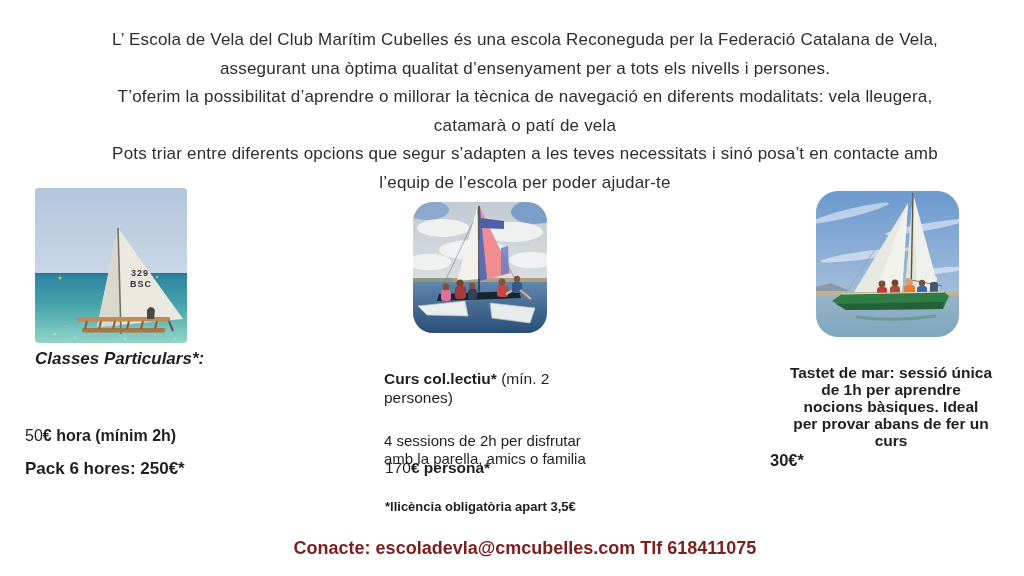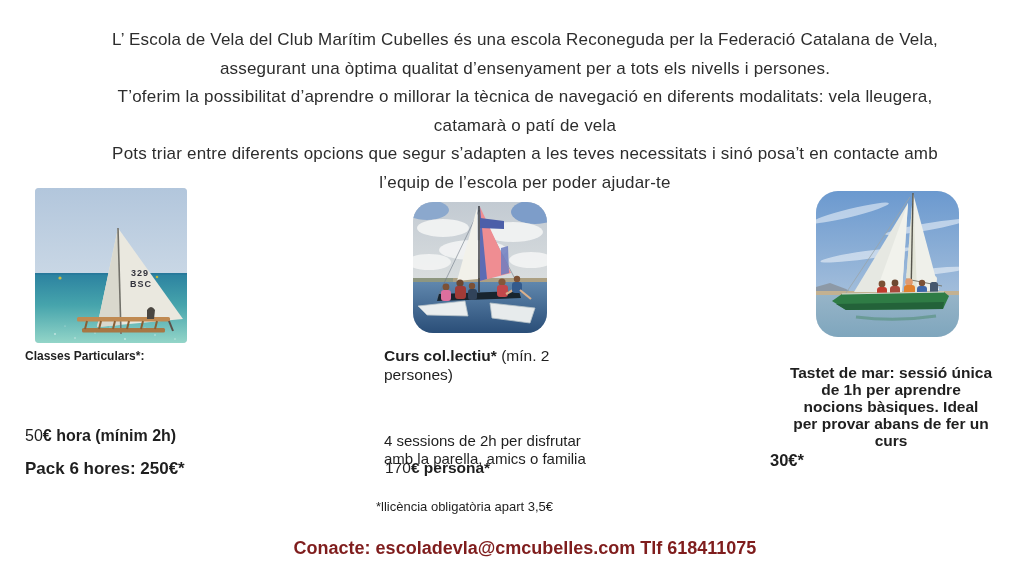--- a/index.html
+++ b/index.html
@@ -15,30 +15,30 @@
     text-align:center; font-size:17px; line-height:28.6px;
     font-weight:500; color:#2d2d2d; letter-spacing:0.2px;
   }
 
   .photo { position:absolute; overflow:hidden; background:#cfd8e0; }
   .photo svg { display:block; width:100%; height:100%; }
   #ph1 { left:35px;  top:188px; width:152px; height:155px; border-radius:4px; }
   #ph2 { left:413px; top:202px; width:134px; height:131px; border-radius:20px; }
   #ph3 { left:816px; top:191px; width:143px; height:146px; border-radius:22px; }
 
-  .c1-title { position:absolute; left:25px; top:349px; font-size:12px; font-weight:700; }
+  .c1-title { position:absolute; left:35px; top:349px; font-size:17px; font-weight:700;font-style:italic; }
   .c1-desc  { position:absolute; left:25px; top:391px; font-size:16px; line-height:18.5px; }
   .c1-price { position:absolute; left:25px; top:427px; font-size:16px; }
   .c1-pack  { position:absolute; left:25px; top:459px; font-size:17px; font-weight:700; }
 
-  .c2-title { position:absolute; left:384px; top:347px; width:230px; font-size:15.5px; line-height:18.5px; }
+  .c2-title { position:absolute; left:384px; top:370px; width:230px; font-size:15.5px; line-height:18.5px; }
   .c2-desc  { position:absolute; left:384px; top:432px; font-size:15px; line-height:17.5px; }
   .c2-price { position:absolute; left:385px; top:459px; font-size:15.5px; }
 
-  .footnote { position:absolute; left:376px; top:499px; font-size:13px; font-weight:400; }
+  .footnote { position:absolute; left:385px; top:499px; font-size:13px; font-weight:700; }
 
   .c3-text  { position:absolute; left:770px; top:365px; width:242px; font-size:15.5px; font-weight:700; line-height:16.9px;text-align:center; }
   .c3-price { position:absolute; left:770px; top:451px; font-size:16.5px; font-weight:700; }
 
   .contact {
     position:absolute; left:0; top:538px; width:100%;
     text-align:center; font-size:18px; font-weight:700; color:#7f1d1d;
   }
 </style>
 </head>

